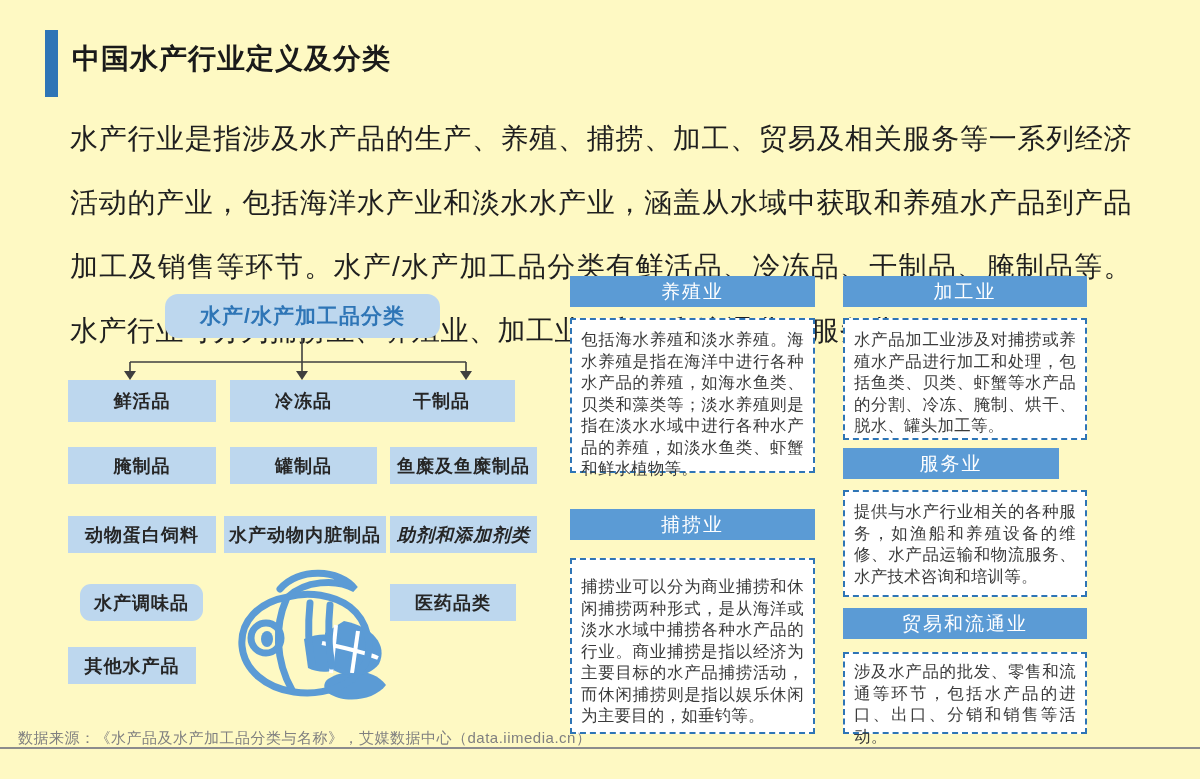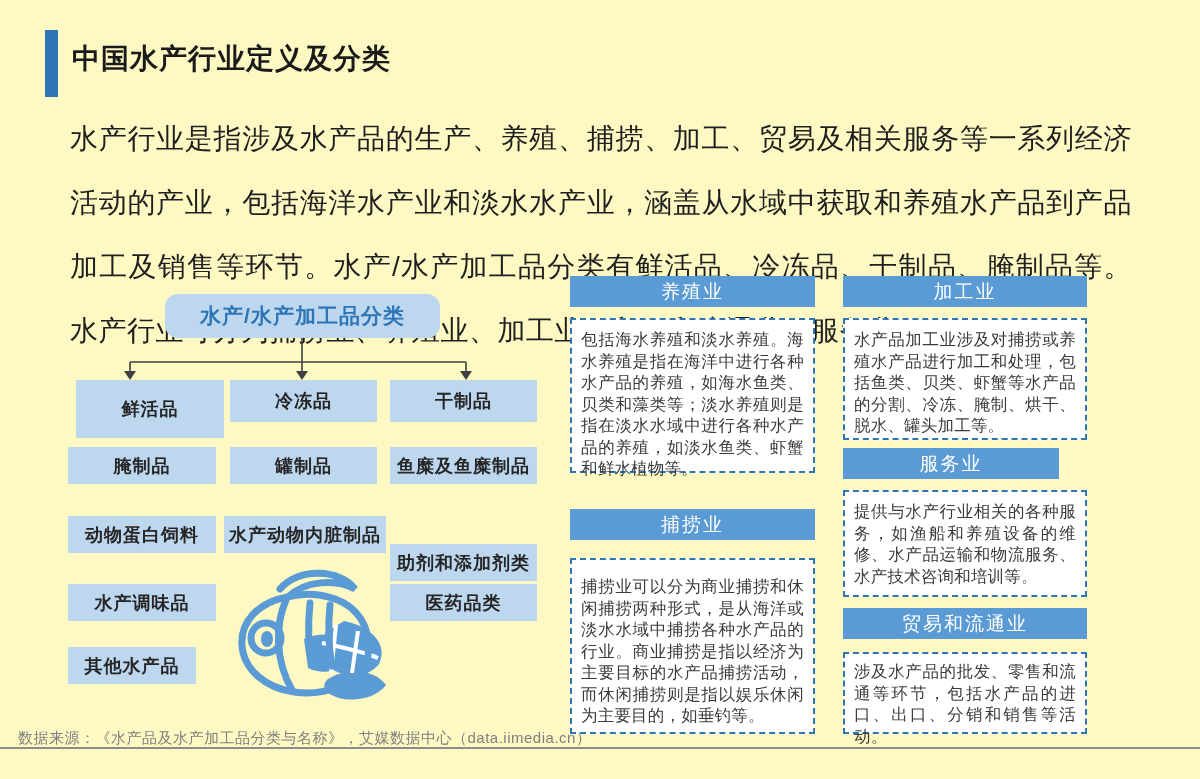--- a/index.html
+++ b/index.html
@@ -52,34 +52,34 @@
       <path d="M242 24 V33"></path>
       <path d="M406 24 V33"></path>
     </g>
     <g fill="#3f3f3f">
       <path d="M64 33 L76 33 L70 42 Z"></path>
       <path d="M236 33 L248 33 L242 42 Z"></path>
       <path d="M400 33 L412 33 L406 42 Z"></path>
     </g>
   </svg>
 
-  <div class="abs fc-box" style="left:76px;top:380px;width:148px;height:58px;">鲜活品</div>
+  <div class="abs fc-box" style="left:68px;top:380px;width:148px;height:42px;">鲜活品</div>
   <div class="abs fc-box" style="left:230px;top:380px;width:147px;height:42px;">冷冻品</div>
-  <div class="abs fc-box" style="left:390px;top:380px;width:147px;height:42px;">干制品</div>
+  <div class="abs fc-box" style="left:368px;top:380px;width:147px;height:42px;">干制品</div>
 
   <div class="abs fc-box" style="left:68px;top:447px;width:148px;height:37px;">腌制品</div>
   <div class="abs fc-box" style="left:230px;top:447px;width:147px;height:37px;">罐制品</div>
   <div class="abs fc-box" style="left:390px;top:447px;width:147px;height:37px;">鱼糜及鱼糜制品</div>
 
   <div class="abs fc-box" style="left:68px;top:516px;width:148px;height:37px;">动物蛋白饲料</div>
   <div class="abs fc-box" style="left:224px;top:516px;width:162px;height:37px;">水产动物内脏制品</div>
-  <div class="abs fc-box" style="left:390px;top:544px;width:147px;height:37px;">助剂和添加剂类</div>
+  <div class="abs fc-box" style="left:390px;top:516px;width:147px;height:37px;font-style:italic;">助剂和添加剂类</div>
 
-  <div class="abs fc-box" style="left:68px;top:584px;width:148px;height:37px;">水产调味品</div>
-  <div class="abs fc-box" style="left:390px;top:584px;width:147px;height:37px;">医药品类</div>
+  <div class="abs fc-box" style="left:80px;top:584px;width:123px;height:37px;border-radius:11px;">水产调味品</div>
+  <div class="abs fc-box" style="left:390px;top:584px;width:126px;height:37px;">医药品类</div>
 
   <div class="abs fc-box" style="left:68px;top:647px;width:128px;height:37px;">其他水产品</div>
 
   <div class="abs fish">
     <svg width="166" height="150" viewBox="0 0 166 150" fill="none">
       <path d="M100 118 C120 106 146 108 158 124 C146 140 116 143 100 132 C95 128 95 122 100 118 Z" fill="#5B9BD5"></path>
       <path d="M116 60 C145 66 160 84 151 103 C139 119 112 117 99 104 L97 72 Z" fill="#5B9BD5"></path>
       <path d="M76 78 C100 68 120 76 122 92 C120 108 98 116 80 107 Z" fill="#5B9BD5"></path>
       <g stroke="#ffffff" stroke-width="4">
         <path d="M108 64 L103 112"></path>

